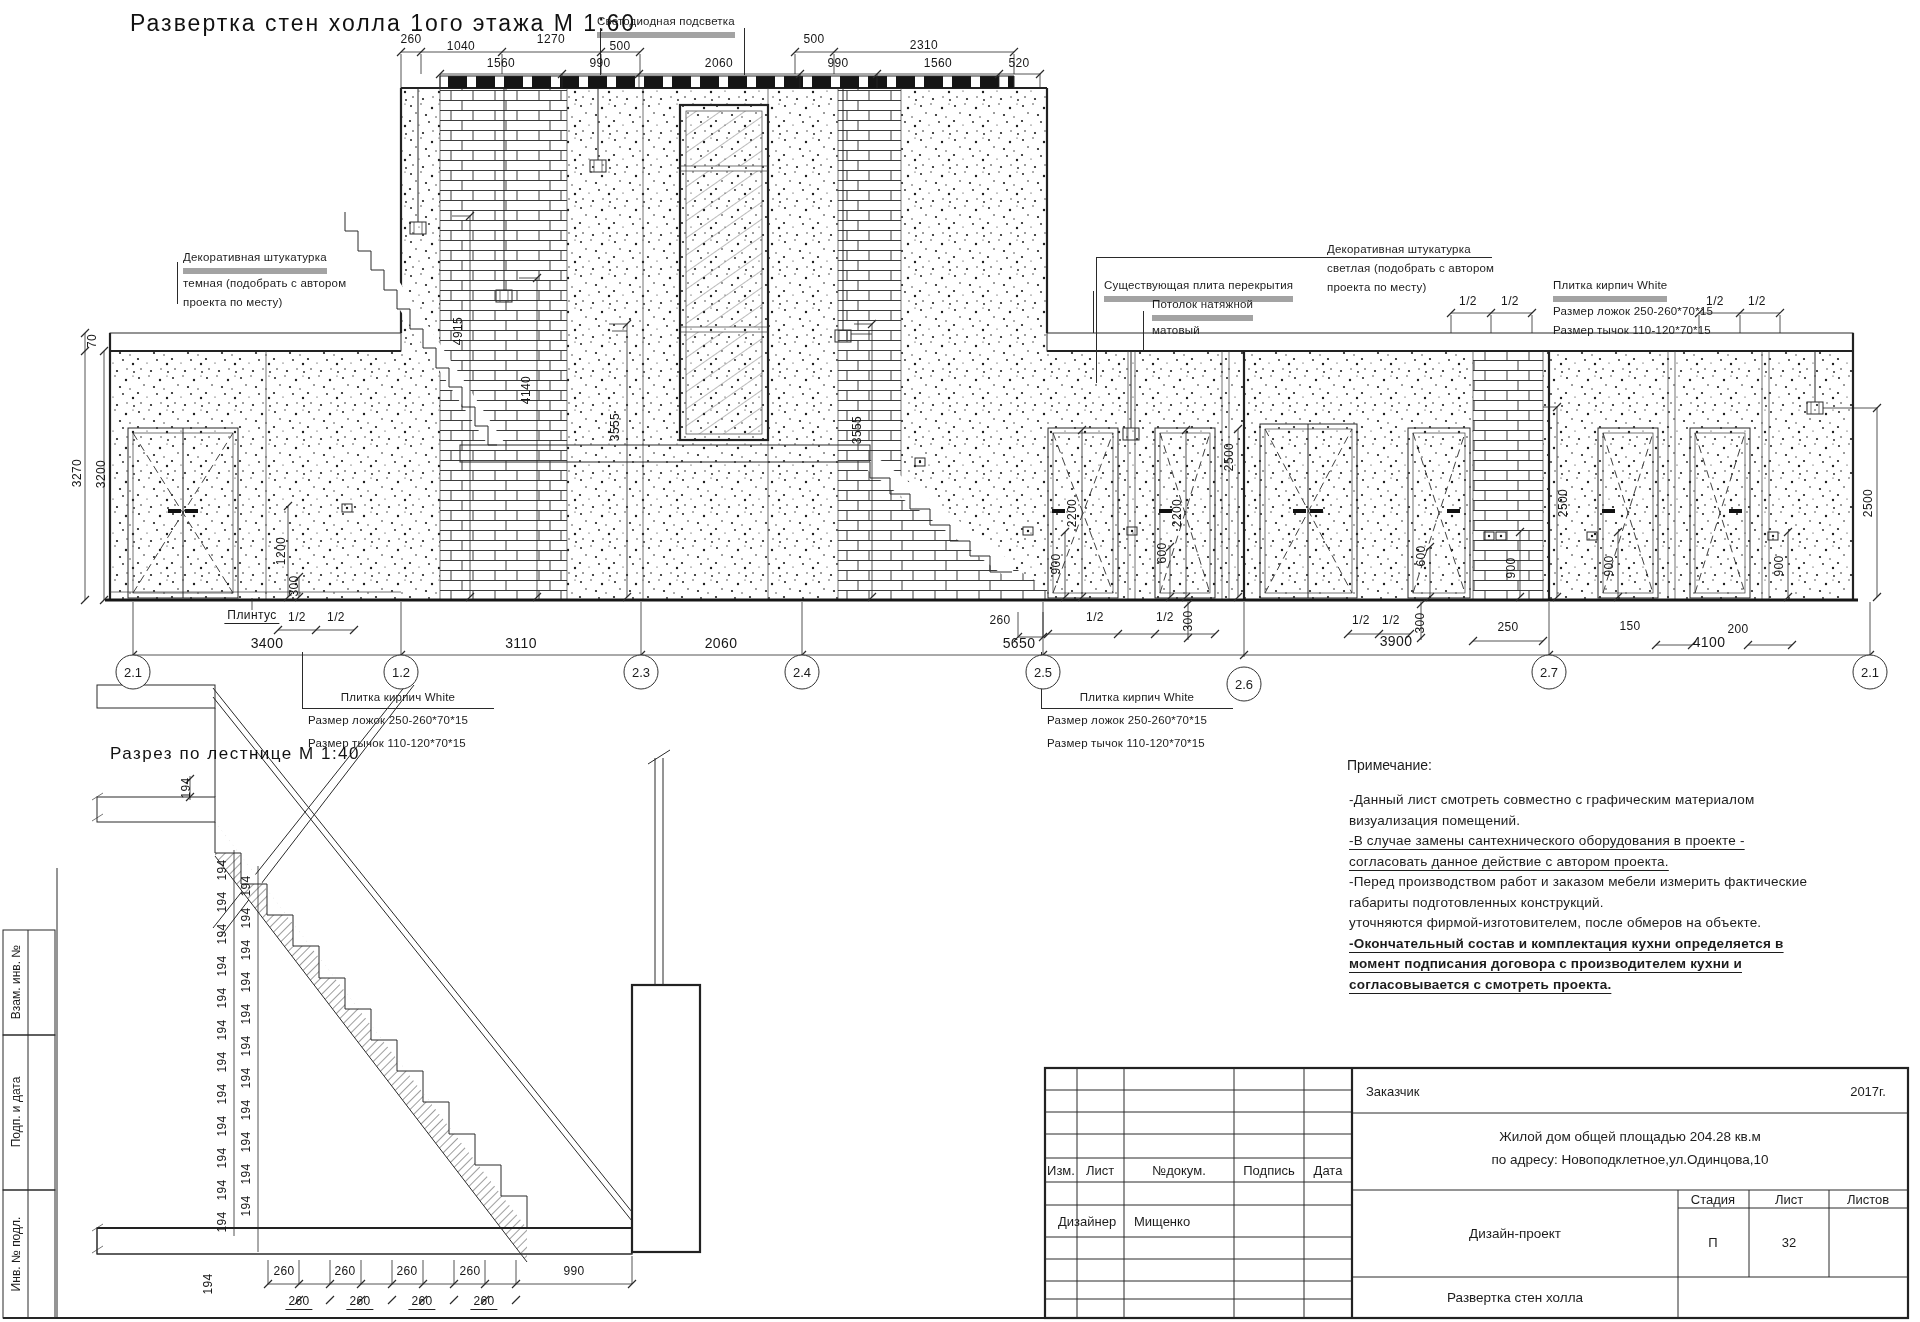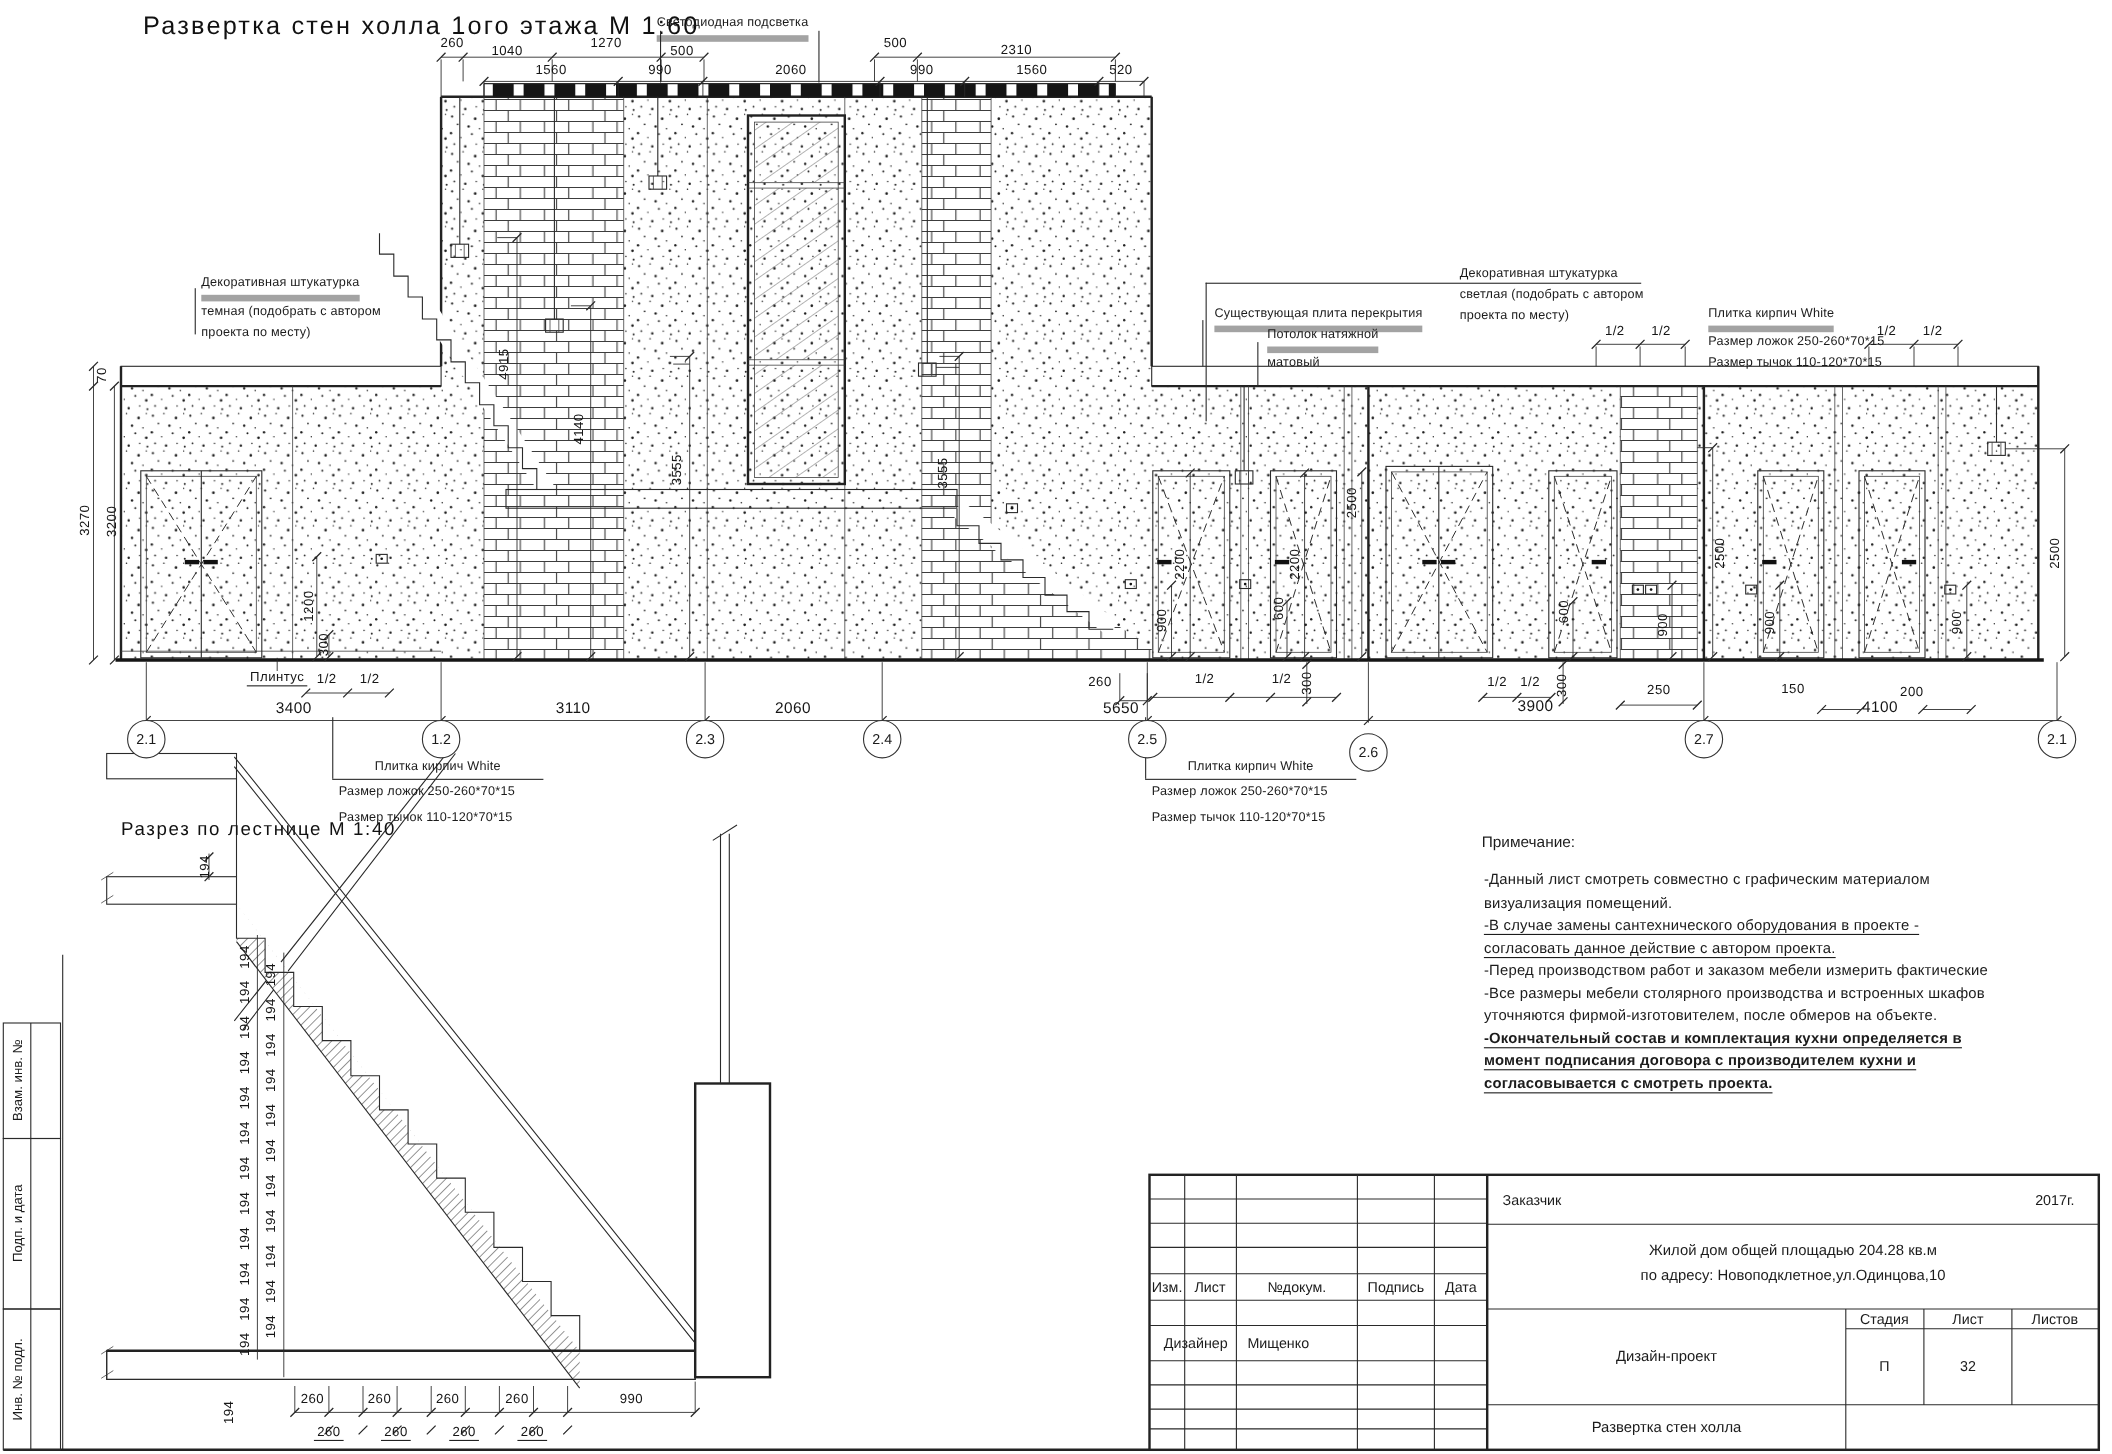--- a/index.html
+++ b/index.html
@@ -399,21 +399,21 @@
       <div class="bubble" style="top: 672px; left: 1870px;">2.1</div>
     </div>
 
   <div id="notes-title">Примечание:</div>
   <div id="notes">
       <div class="note-line">-Данный лист смотреть совместно с графическим материалом</div>
       <div class="note-line">визуализация помещений.</div>
       <div class="note-line u">-В случае замены сантехнического оборудования в проекте -</div>
       <div class="note-line u">согласовать данное действие с автором проекта.</div>
       <div class="note-line">-Перед производством работ и заказом мебели измерить фактические</div>
-      <div class="note-line">-Все размеры мебели столярного производства и встроенных шкафов</div>
+      <div class="note-line">габариты подготовленных конструкций.</div>
       <div class="note-line">уточняются фирмой-изготовителем, после обмеров на объекте.</div>
       <div class="note-line u b">-Окончательный состав и комплектация кухни определяется в</div>
       <div class="note-line u b">момент подписания договора с производителем кухни и</div>
       <div class="note-line u b">согласовывается с смотреть проекта.</div>
     </div>
 
   <div>
       <div class="tb" style="left: 1061px; top: 1170px;">Изм.</div>
       <div class="tb" style="left: 1100px; top: 1170px;">Лист</div>
       <div class="tb" style="left: 1179px; top: 1170px;">№докум.</div>

